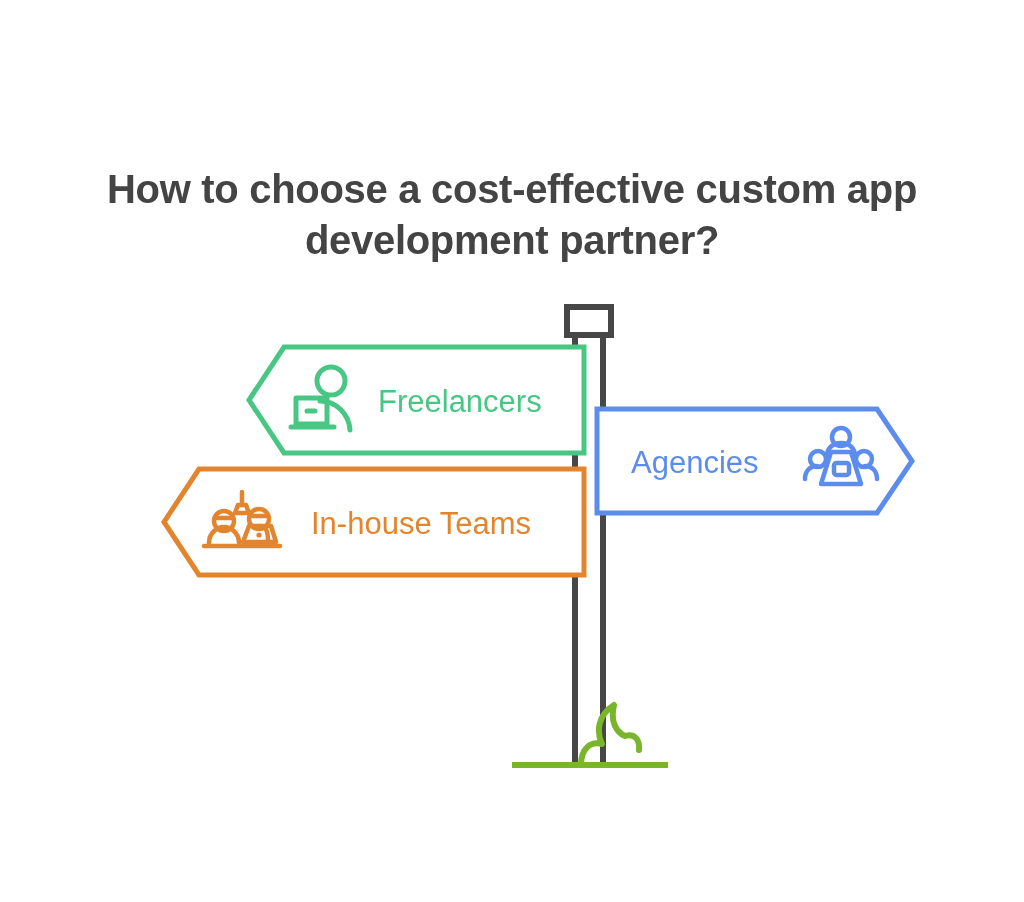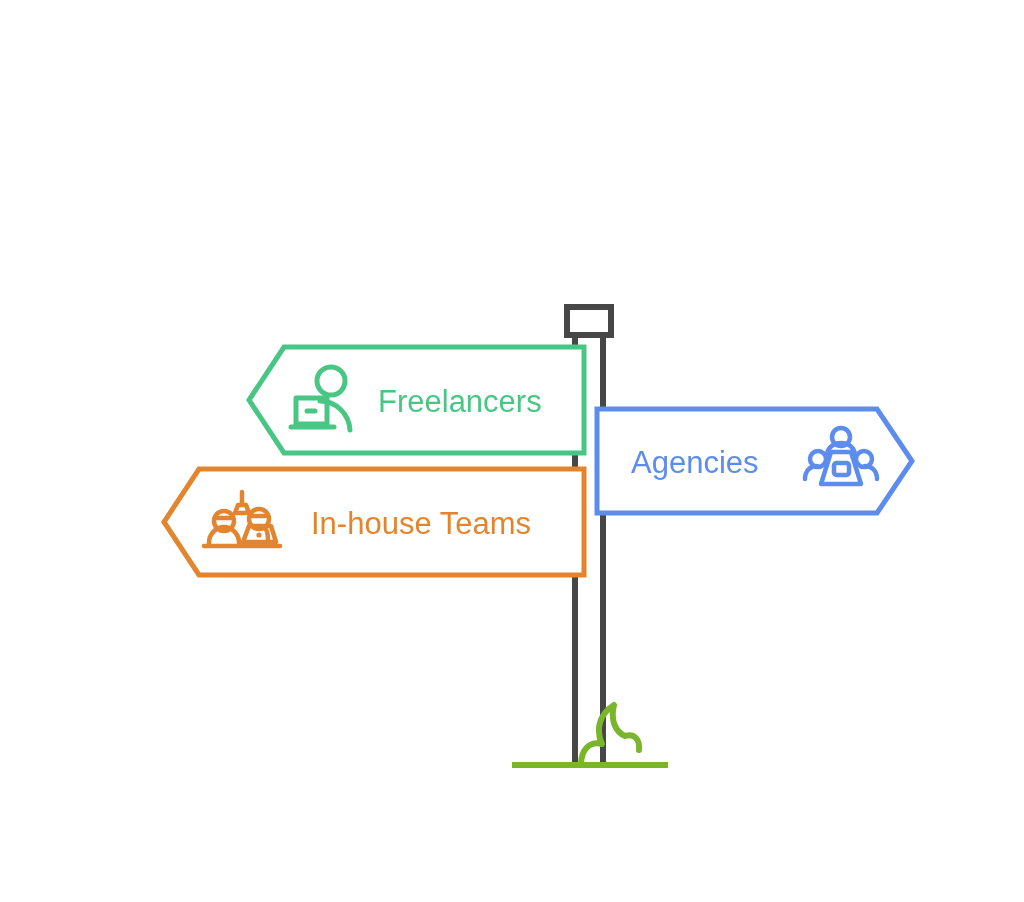--- a/index.html
+++ b/index.html
@@ -46,20 +46,24 @@
   .sign-label {
     font-family: "Liberation Sans", sans-serif;
     font-size: 31px;
   }
 </style>
 </head>
 <body style="background: rgb(255, 255, 255);">
 
 <div id="stage">
 
+  <div class="title" style="color: rgb(68, 68, 68);">
+    <span>How to choose a cost-effective custom app</span><br>
+    <span>development partner?</span>
+  </div>
 
   <div class="scene">
     <svg width="1024" height="902" viewBox="0 0 1024 902" xmlns="http://www.w3.org/2000/svg">
 
       <g>
 
         <rect id="poleLeft" x="544" y="330" width="6" height="438" fill="#474747"></rect>
 
         <rect id="poleRight" x="572" y="330" width="6" height="438" fill="#474747"></rect>
 

